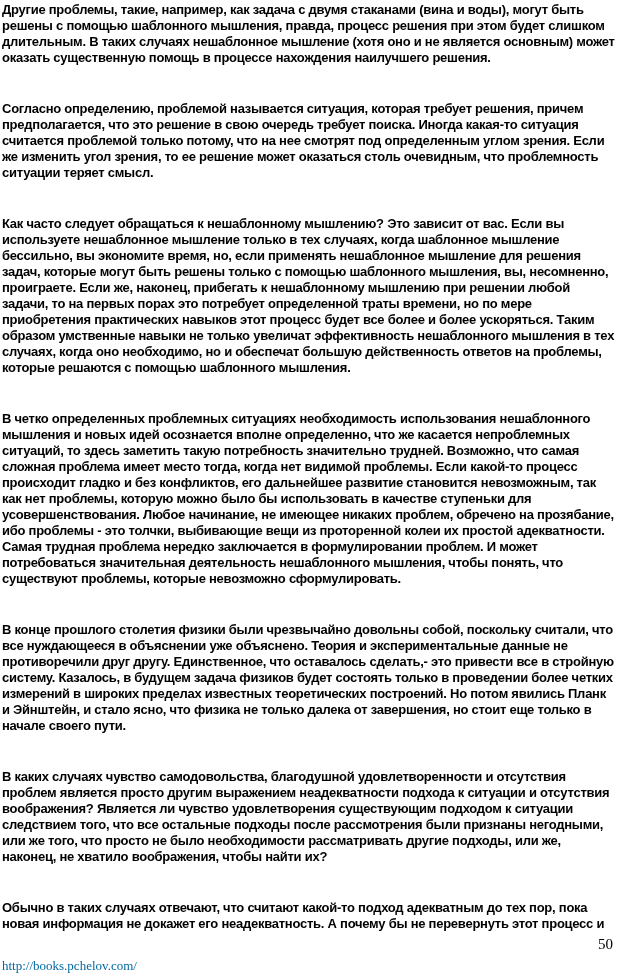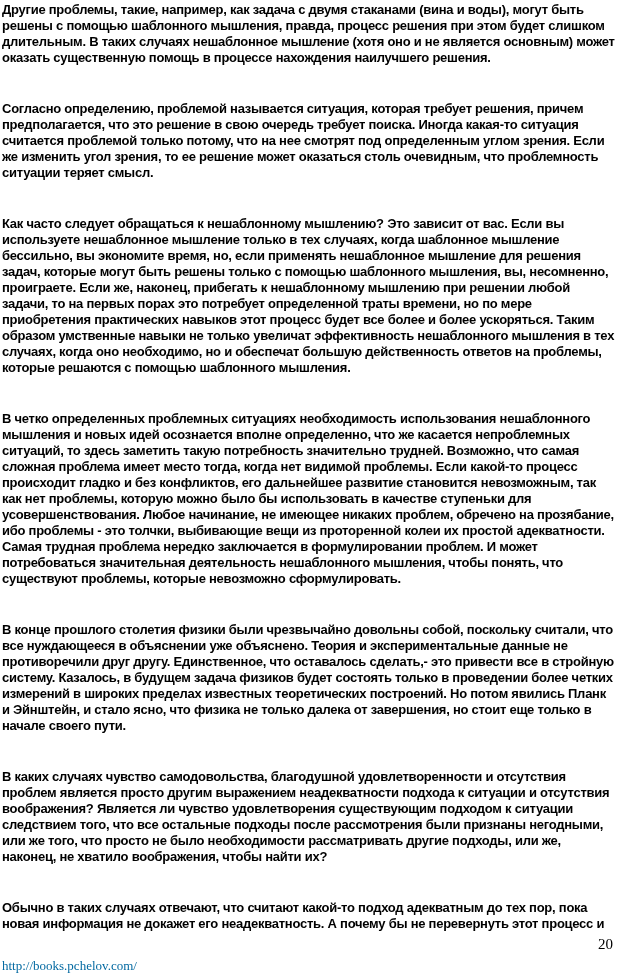--- a/index.html
+++ b/index.html
@@ -66,17 +66,17 @@
   <div class="text-block">
     <p>Другие проблемы, такие, например, как задача с двумя стаканами (вина и воды), могут быть решены с помощью шаблонного мышления, правда, процесс решения при этом будет слишком длительным. В таких случаях нешаблонное мышление (хотя оно и не является основным) может оказать существенную помощь в процессе нахождения наилучшего решения.</p>
     <p>Согласно определению, проблемой называется ситуация, которая требует решения, причем предполагается, что это решение в свою очередь требует поиска. Иногда какая-то ситуация считается проблемой только потому, что на нее смотрят под определенным углом зрения. Если же изменить угол зрения, то ее решение может оказаться столь очевидным, что проблемность ситуации теряет смысл.</p>
     <p>Как часто следует обращаться к нешаблонному мышлению? Это зависит от вас. Если вы используете нешаблонное мышление только в тех случаях, когда шаблонное мышление бессильно, вы экономите время, но, если применять нешаблонное мышление для решения задач, которые могут быть решены только с помощью шаблонного мышления, вы, несомненно, проиграете. Если же, наконец, прибегать к нешаблонному мышлению при решении любой задачи, то на первых порах это потребует определенной траты времени, но по мере приобретения практических навыков этот процесс будет все более и более ускоряться. Таким образом умственные навыки не только увеличат эффективность нешаблонного мышления в тех случаях, когда оно необходимо, но и обеспечат большую действенность ответов на проблемы, которые решаются с помощью шаблонного мышления.</p>
     <p>В четко определенных проблемных ситуациях необходимость использования нешаблонного мышления и новых идей осознается вполне определенно, что же касается непроблемных ситуаций, то здесь заметить такую потребность значительно трудней. Возможно, что самая сложная проблема имеет место тогда, когда нет видимой проблемы. Если какой-то процесс происходит гладко и без конфликтов, его дальнейшее развитие становится невозможным, так как нет проблемы, которую можно было бы использовать в качестве ступеньки для усовершенствования. Любое начинание, не имеющее никаких проблем, обречено на прозябание, ибо проблемы - это толчки, выбивающие вещи из проторенной колеи их простой адекватности. Самая трудная проблема нередко заключается в формулировании проблем. И может потребоваться значительная деятельность нешаблонного мышления, чтобы понять, что существуют проблемы, которые невозможно сформулировать.</p>
     <p>В конце прошлого столетия физики были чрезвычайно довольны собой, поскольку считали, что все нуждающееся в объяснении уже объяснено. Теория и экспериментальные данные не противоречили друг другу. Единственное, что оставалось сделать,- это привести все в стройную систему. Казалось, в будущем задача физиков будет состоять только в проведении более четких измерений в широких пределах известных теоретических построений. Но потом явились Планк и Эйнштейн, и стало ясно, что физика не только далека от завершения, но стоит еще только в начале своего пути.</p>
     <p>В каких случаях чувство самодовольства, благодушной удовлетворенности и отсутствия проблем является просто другим выражением неадекватности подхода к ситуации и отсутствия воображения? Является ли чувство удовлетворения существующим подходом к ситуации следствием того, что все остальные подходы после рассмотрения были признаны негодными, или же того, что просто не было необходимости рассматривать другие подходы, или же, наконец, не хватило воображения, чтобы найти их?</p>
     <p>Обычно в таких случаях отвечают, что считают какой-то подход адекватным до тех пор, пока новая информация не докажет его неадекватность. А почему бы не перевернуть этот процесс и не</p>
   </div>
 
-  <div class="page-number">20</div>
+  <div class="page-number">50</div>
 
   <div class="footer-url">http://books.pchelov.com/</div>
 
 </div>
 
 </body></html>

